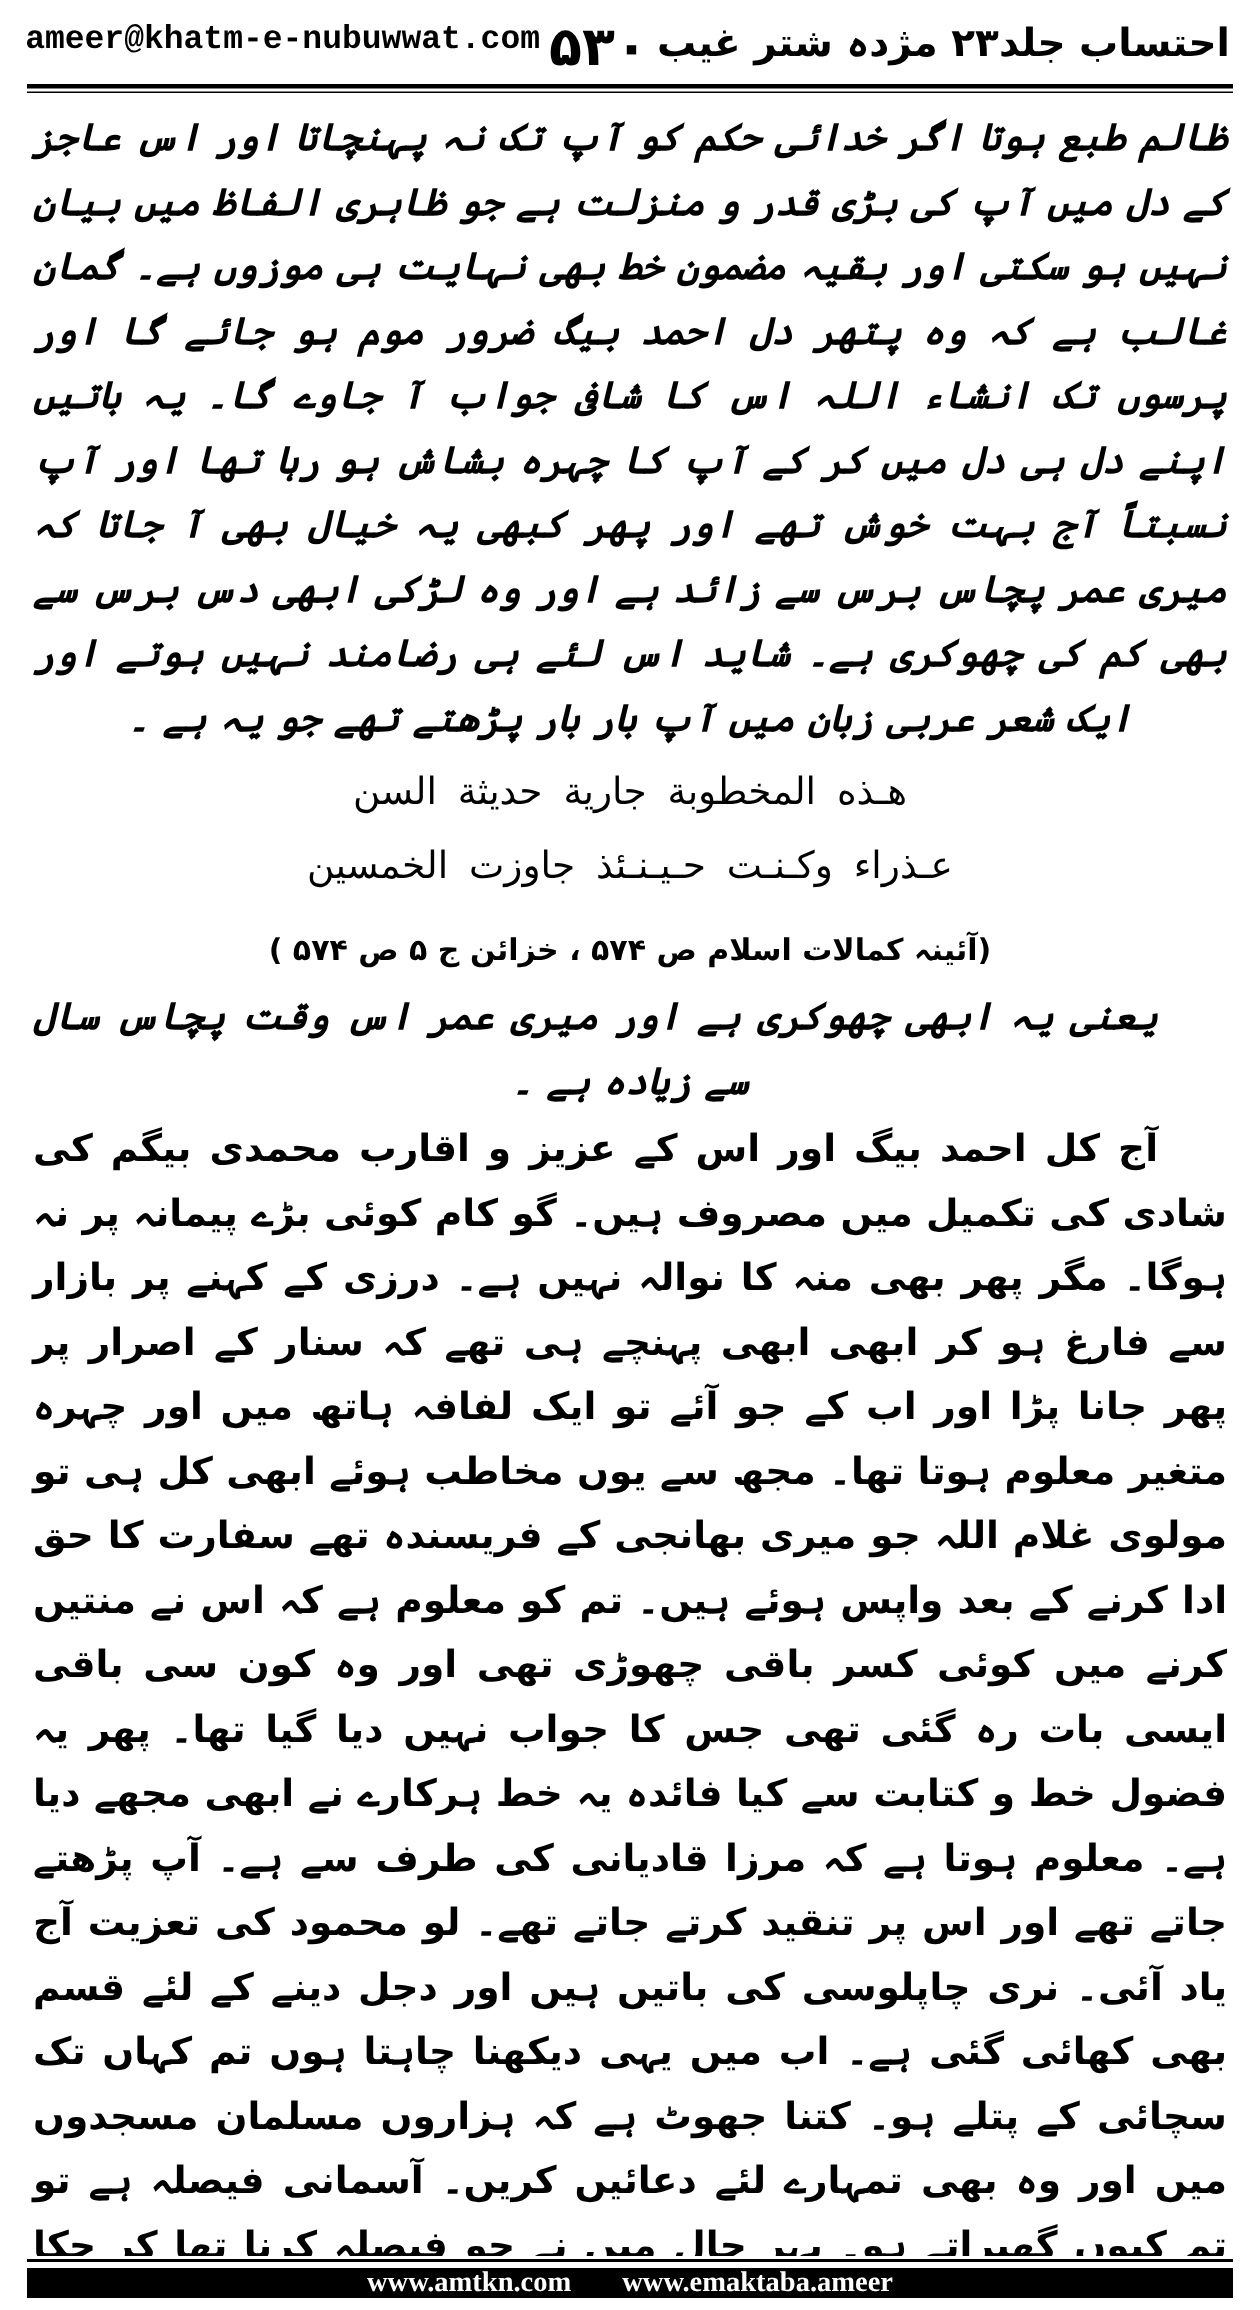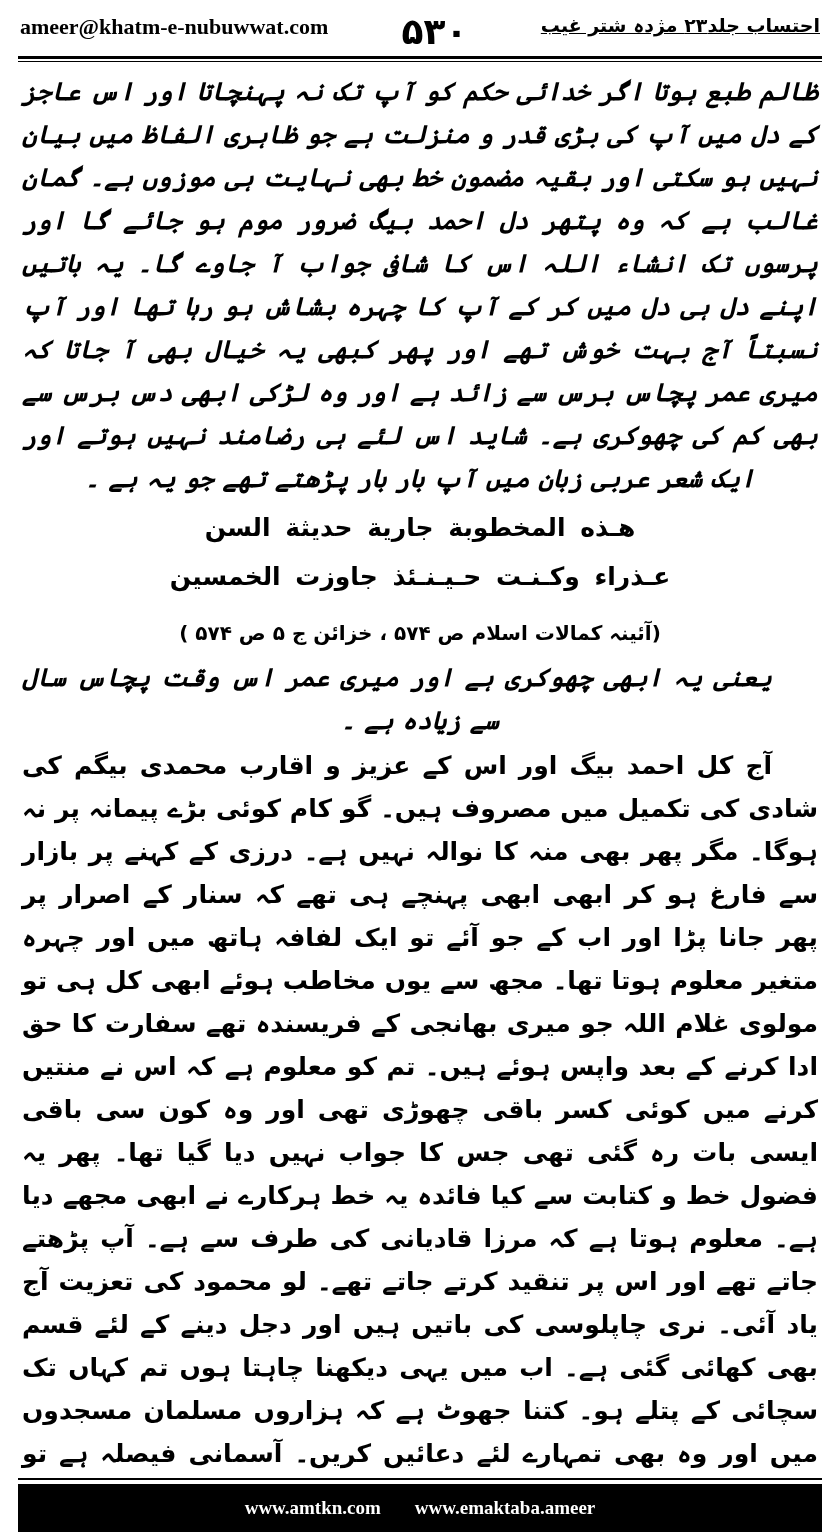--- a/index.html
+++ b/index.html
@@ -28,38 +28,37 @@
   
   .header {
     display: flex;
     align-items: flex-start;
     justify-content: space-between;
     direction: rtl;
     padding: 4px 4px 2px 4px;
   }
   .header-right {
     font-family: "DejaVu Sans", sans-serif;
-    font-size: 19px;
+    font-size: 26px;
     font-weight: bold;
     letter-spacing: -0.3px;
     white-space: nowrap;
     direction: rtl;
     line-height: 1.2;
-    text-decoration: underline;
   }
   .header-center {
     font-size: 36px;
     font-weight: bold;
     line-height: 1;
     padding: 0 6px;
     white-space: nowrap;
     text-align: center;
   }
   .header-left {
-    font-family: Liberation Serif, serif;
+    font-family: Liberation Mono, monospace;
     font-size: 22px;
     font-weight: bold;
     direction: ltr;
     white-space: nowrap;
     line-height: 1.2;
   }
 
   .rule-top {
     border: none;
     border-top: 3px solid #000;
@@ -94,21 +93,21 @@
   .para.last-center {
     text-align-last: center;
     font-style: italic;
   }
   .verse {
     text-align: center;
     text-align-last: center;
     font-size: 25px;
     letter-spacing: 2px;
     margin: 6px 0 2px 0;
-    font-weight: 700;
+    font-weight: 400;
     word-spacing: 6px;
   }
   .verse2 {
     margin-bottom: 18px;
   }
   .ref {
     text-align: center;
     text-align-last: center;
     font-size: 20px;
     margin: 2px 0 6px 0;
@@ -121,21 +120,21 @@
     padding: 0 2px 8px 2px;
   }
   .rule-bot {
     border: none;
     border-top: 2px solid #000;
     margin: 2px 0 0 0;
   }
   .footer {
     background: #000000;
     color: #ffffff;
-    height: 48px;
+    height: 20px;
     display: flex;
     align-items: center;
     justify-content: center;
     gap: 34px;
     margin-top: 4px;
     direction: ltr;
   }
   .footer a, .footer span.flink {
     color: #ffffff;
     font-family: "Liberation Serif", serif;

